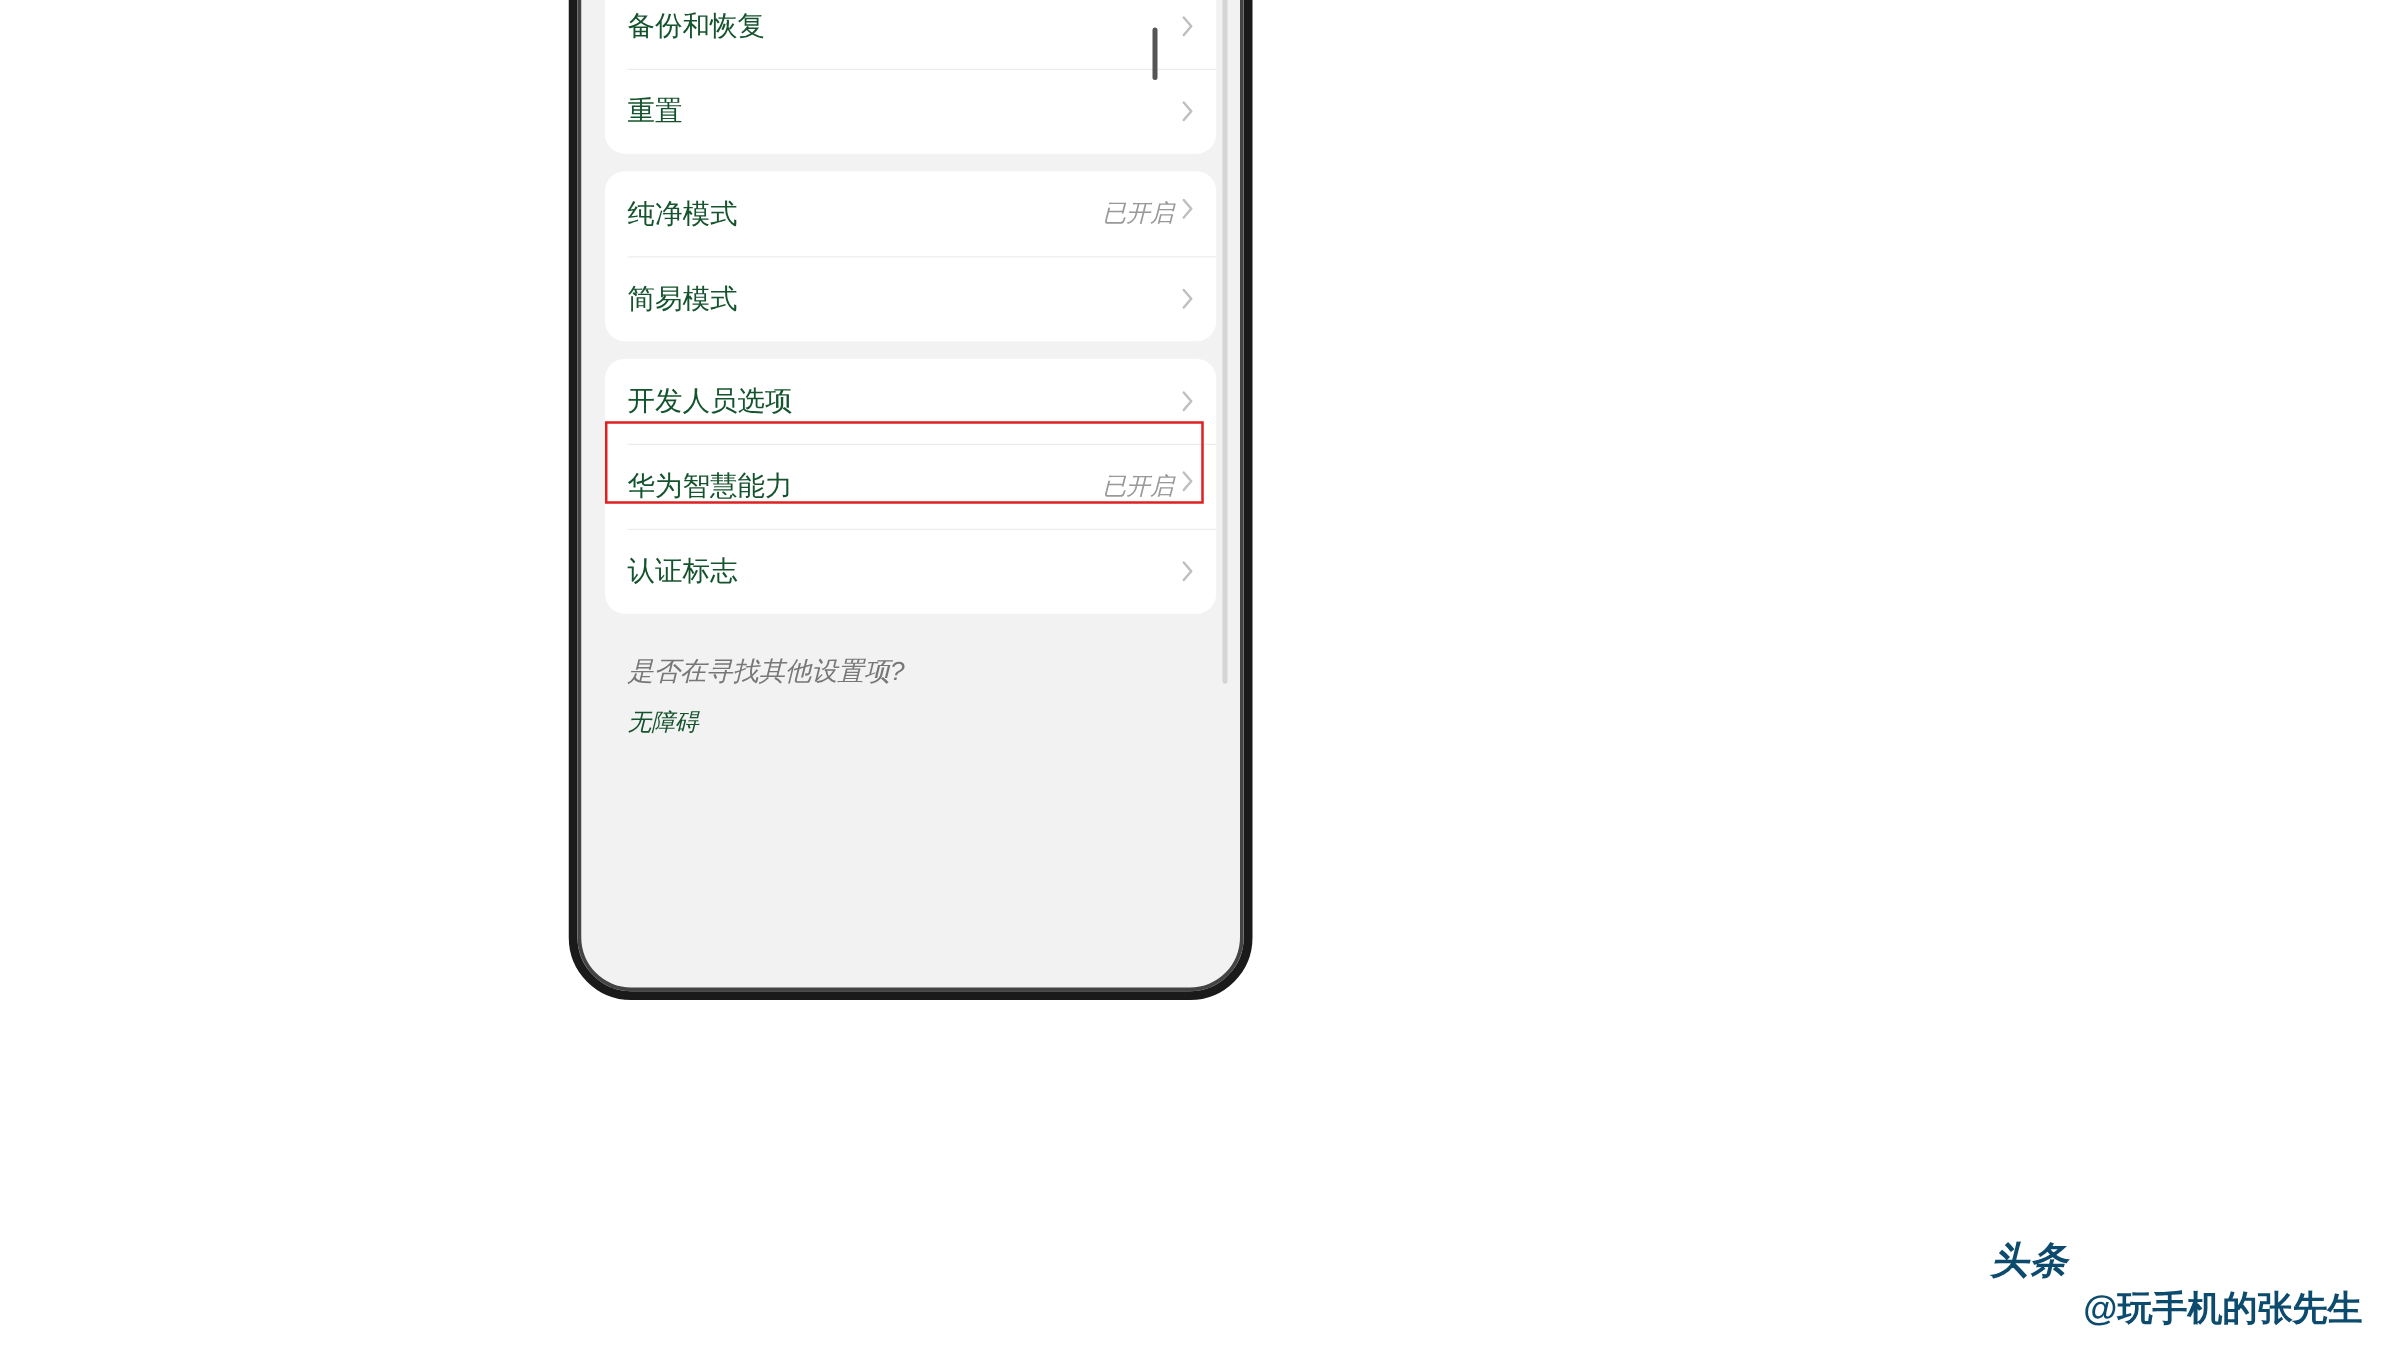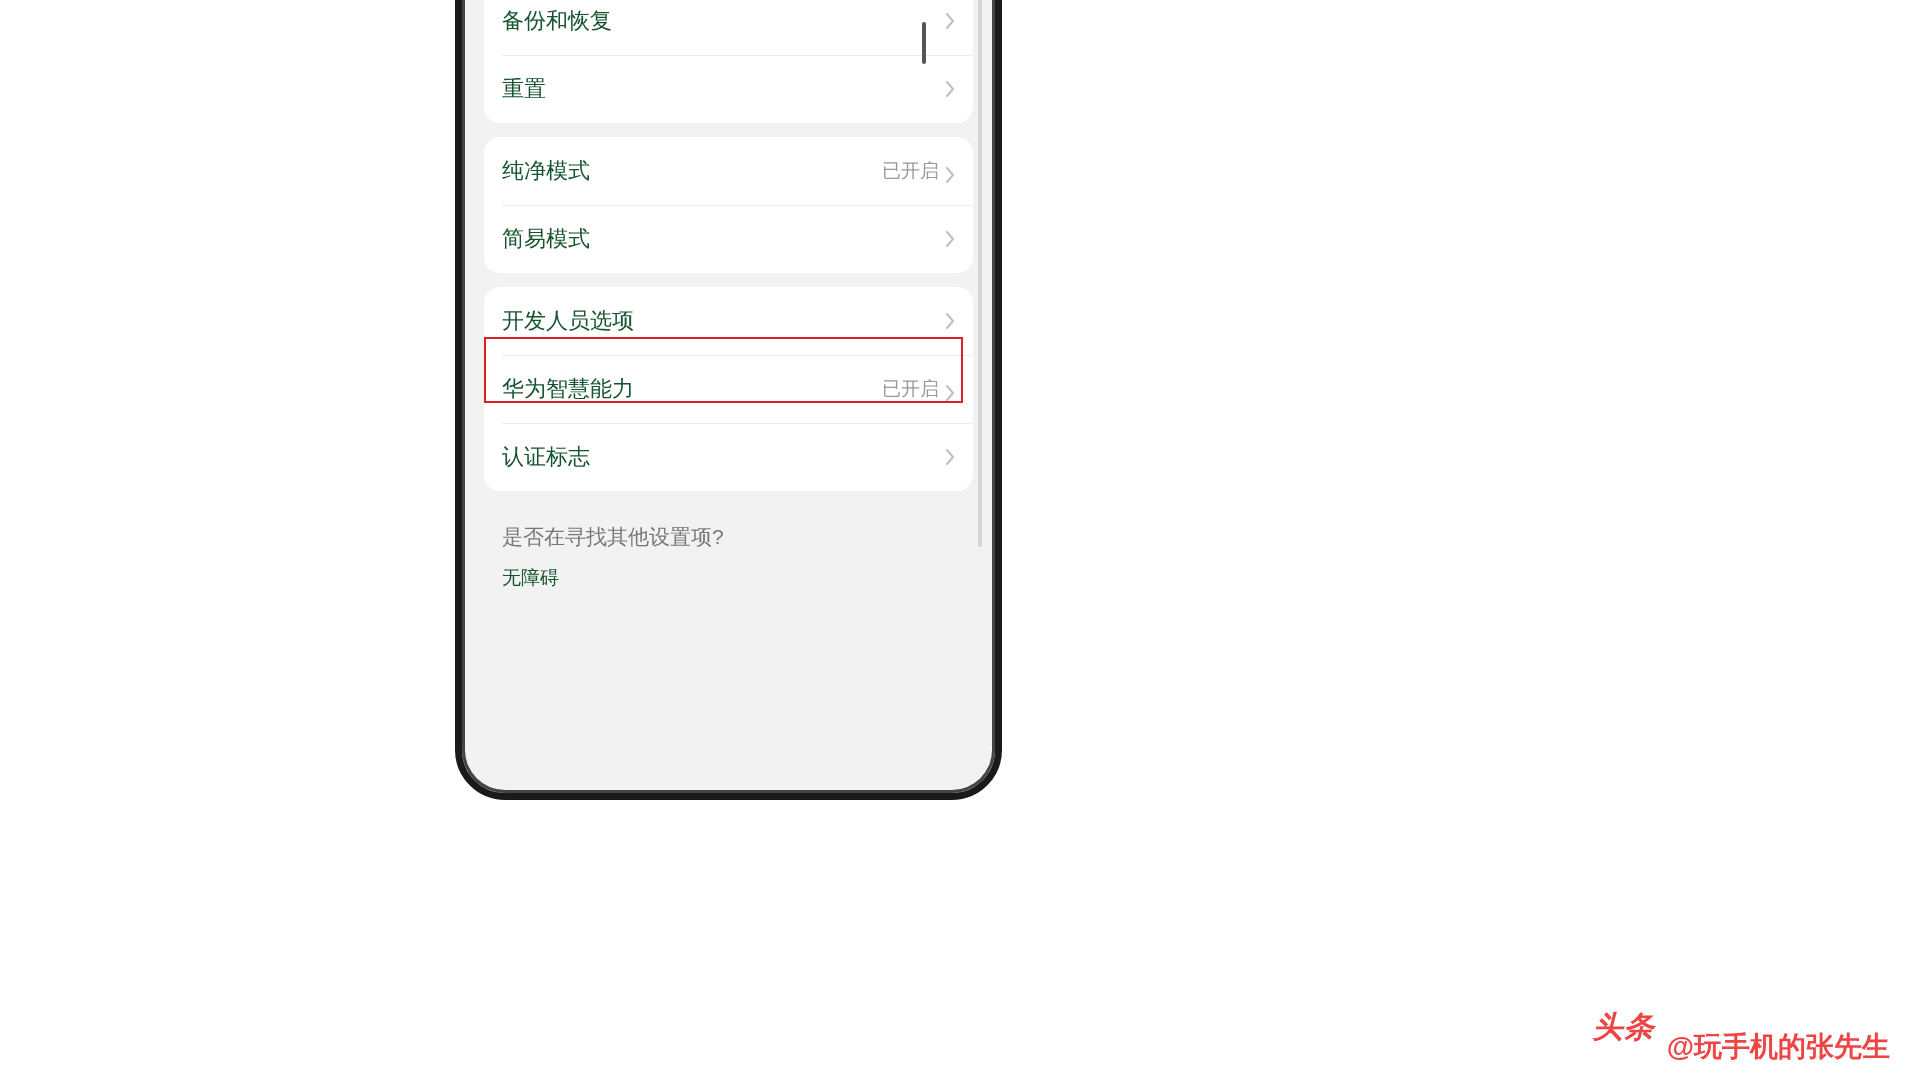--- a/index.html
+++ b/index.html
@@ -56,41 +56,43 @@
     height: 1px;
     background: #ededed;
   }
   .item-label {
     font-size: 22px;
     color: #14532d;
     font-weight: 400;
   }
   .item-right {
     display: flex;
-    align-items: flex-end;
+    align-items: flex-start;
     gap: 6px;
+    font-style: italic;
   }
   .item-value {
     font-size: 19px;
     color: #999999;
   }
   .chevron {
     width: 10px;
     height: 18px;
     flex-shrink: 0;
   }
   .chevron svg { display: block; }
   .highlight {
     position: absolute;
     border: 2.5px solid #e02020;
     pointer-events: none;
   }
   .footer-block {
     margin: 14px 14px 0 14px;
     padding: 18px 18px 12px 18px;
+    font-style: italic;
   }
   .footer-question {
     font-size: 21px;
     color: #777;
     margin-bottom: 14px;
   }
   .footer-link {
     font-size: 19px;
     color: #14532d;
   }
@@ -102,23 +104,23 @@
     height: 560px;
     background: #bdbdbd;
     border-radius: 2px;
     opacity: 0.55;
   }
   .watermark {
     position: absolute;
     right: 30px;
     bottom: 14px;
     display: flex;
-    align-items: center;
+    align-items: flex-start;
     gap: 12px;
-    color: #ef4444;
+    color: #0c4a6e;
   }
   .wm-brand {
     font-size: 30px;
     font-weight: 700;
     font-style: italic;
     letter-spacing: 1px;
   }
   .wm-author {
     font-size: 28px;
     font-weight: 600;

